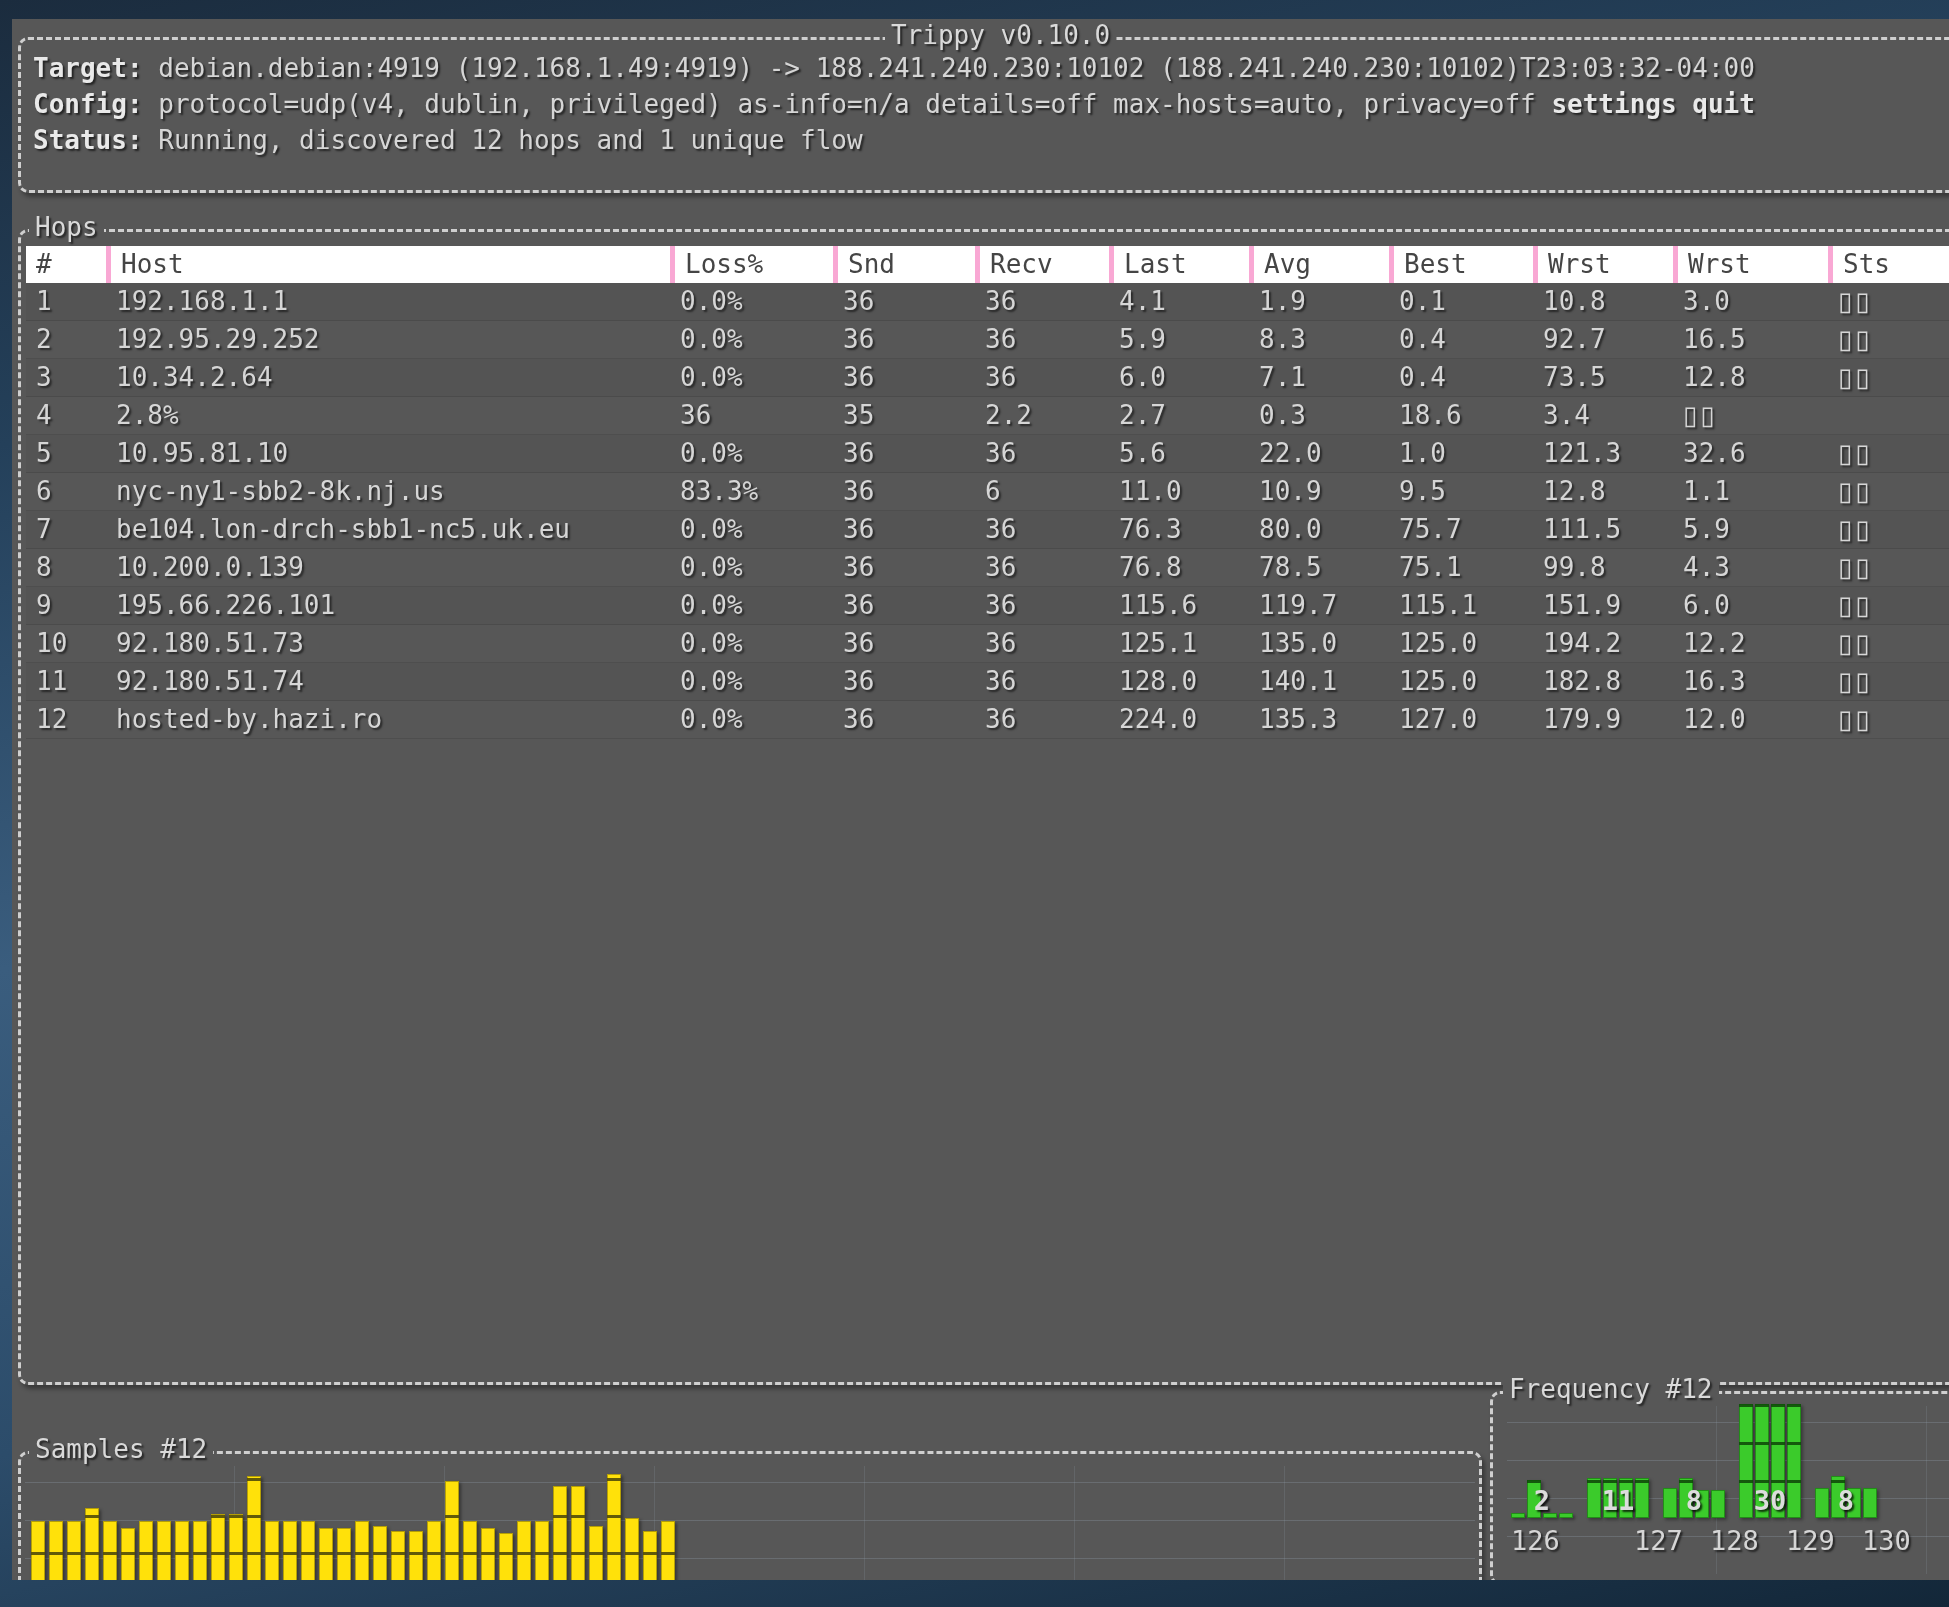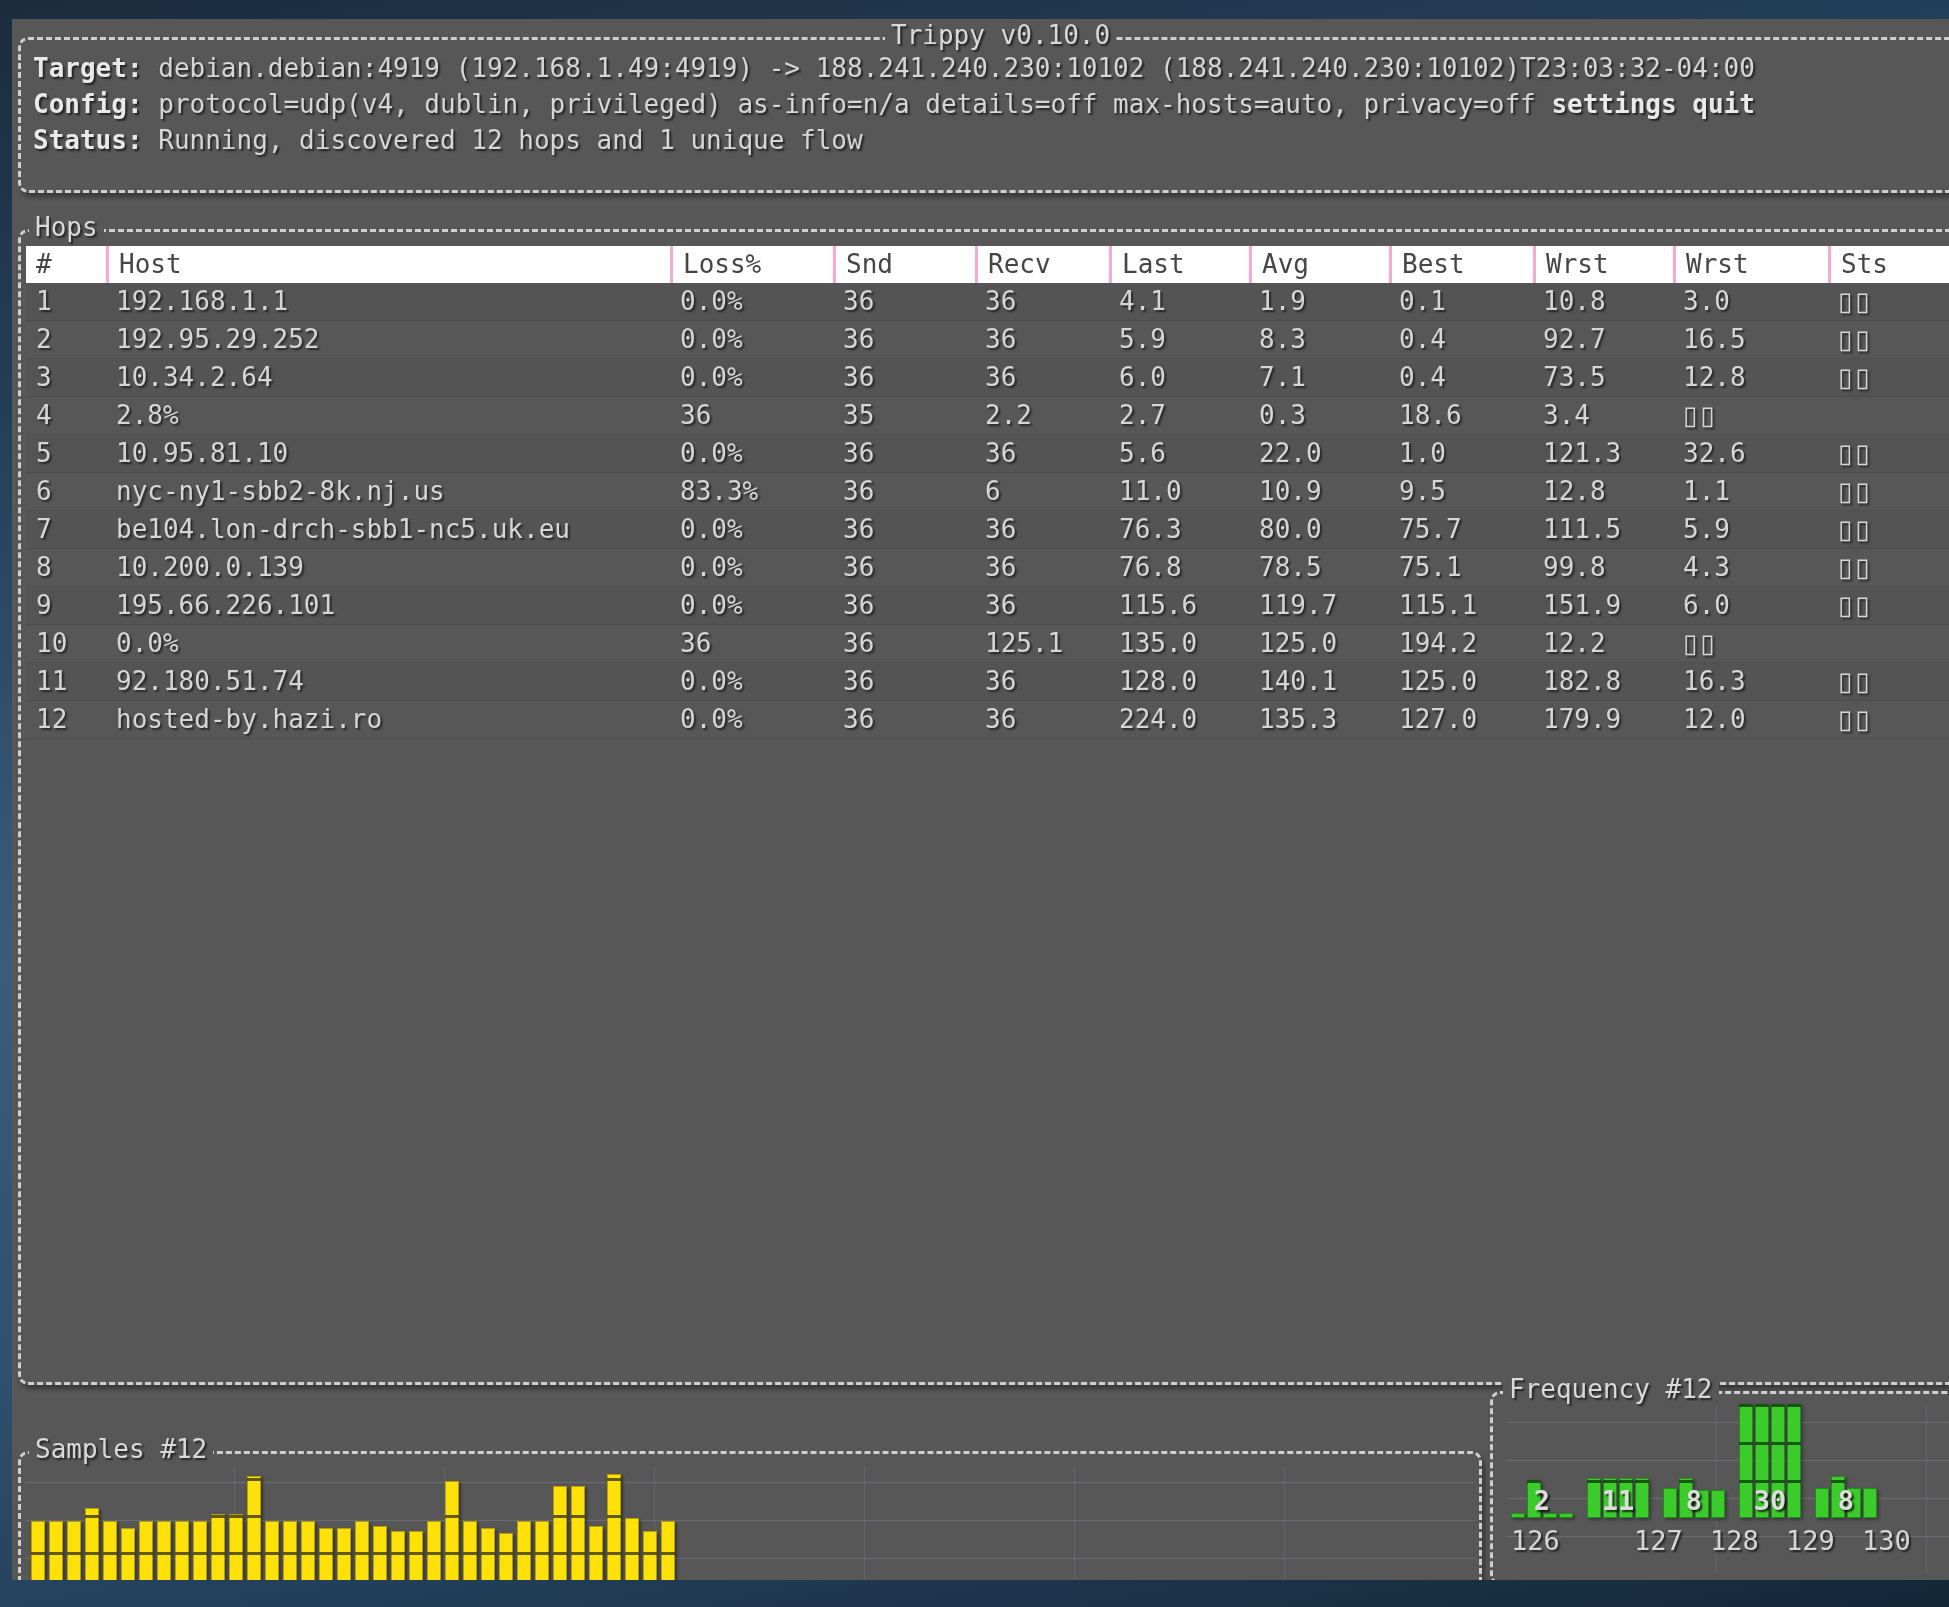--- a/index.html
+++ b/index.html
@@ -25,21 +25,21 @@
   
   #header-panel{left:6px;top:18px;width:2000px;height:150px;}
   #header-panel .panel-title{left:864px;}
   .info-lines{padding:10px 0 0 12px;font-size:26px;line-height:36px;white-space:nowrap;}
   
   #hops-panel{left:6px;top:210px;width:2000px;height:1150px;}
   #hops-panel .panel-title{left:8px;}
   .htable{position:absolute;left:5px;top:14px;right:0;font-size:26px;}
   .hrow{display:grid;grid-template-columns:80px 564px 163px 142px 134px 140px 140px 144px 140px 155px 1fr;height:37px;line-height:37px;white-space:nowrap;}
   .hrow.head{background:#ffffff;color:#454545;}
-  .hrow.head .cell{border-left:3px solid #f9a8d4;}
+  .hrow.head .cell{border-left:5px solid #f9a8d4;}
   .hrow.head .cell:first-child{border-left:none;}
   .cell{padding-left:10px;overflow:hidden;}
   .hrow.data{color:#d6d6d6;text-shadow:2px 2px 2px rgba(0,0,0,0.55);border-bottom:1px solid rgba(0,0,0,0.10);}
   .hrow.data:nth-child(odd){background:rgba(0,0,0,0.03);}
   .sts-cell{letter-spacing:3px;font-family:"DejaVu Sans",sans-serif;}
   
   #samples-panel{left:6px;top:1432px;width:1458px;height:188px;}
   #samples-panel .panel-title{left:8px;}
   #frequency-panel{left:1478px;top:1372px;width:600px;height:188px;}
   #frequency-panel .panel-title{left:10px;text-align:right;}
@@ -213,20 +213,21 @@
             <div class="cell">36</div>
             <div class="cell">115.6</div>
             <div class="cell">119.7</div>
             <div class="cell">115.1</div>
             <div class="cell">151.9</div>
             <div class="cell">6.0</div>
             <div class="cell sts-cell">▯▯</div>
           </div>
           <div class="hrow data">
             <div class="cell">10</div>
+            <div class="cell">92.180.51.73</div>
             <div class="cell">0.0%</div>
             <div class="cell">36</div>
             <div class="cell">36</div>
             <div class="cell">125.1</div>
             <div class="cell">135.0</div>
             <div class="cell">125.0</div>
             <div class="cell">194.2</div>
             <div class="cell">12.2</div>
             <div class="cell sts-cell">▯▯</div>
           </div>

